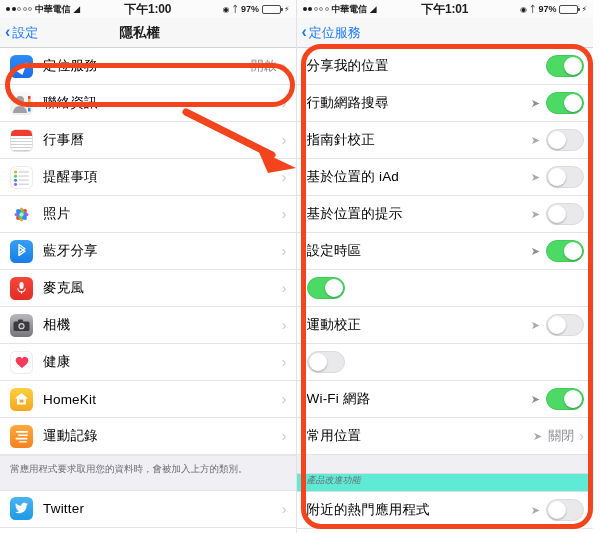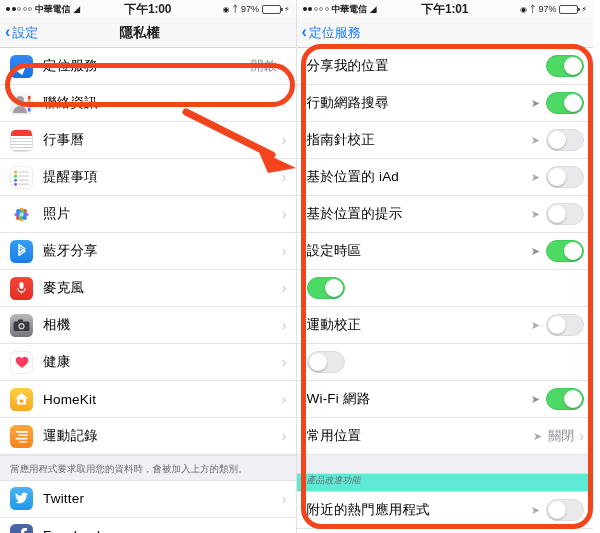--- a/index.html
+++ b/index.html
@@ -26,21 +26,21 @@
   .sb-center { flex: 0 0 auto; display:flex; justify-content:center; }
   .sb-right { display: flex; align-items: center; gap: 3px; flex: 1 1 0; justify-content: flex-end; }
   .dots { display: flex; align-items: center; gap: 1.5px; }
   .dot { width: 4px; height: 4px; border-radius: 50%; background: #1d1d1f; }
   .dot.hollow { background: transparent; border: 1px solid #8a8a8e; width: 4px; height: 4px; }
   .carrier { font-size: 9px; font-weight: bold; letter-spacing: -0.2px; }
   .wifi-ic { font-size: 9px; }
   .clock { font-size: 12px; font-weight: bold; letter-spacing: -0.2px; }
   .lock-ic { font-size: 8px; color:#1d1d1f; }
   .bt-ic { font-size: 9px; color:#4a4a4f; }
-  .batt-pct { font-size: 9px; font-weight: normal; }
+  .batt-pct { font-size: 9px; font-weight: bold; }
   .batt {
     width: 19px; height: 9px; border: 1px solid #4a4a4f; border-radius: 2px;
     position: relative; padding: 1px;
   }
   .batt::after {
     content:""; position:absolute; right:-3px; top:2.5px;
     width:2px; height:3px; background:#4a4a4f; border-radius:0 1px 1px 0;
   }
   .batt .fill { height: 100%; background: #4cd964; border-radius: 1px; }
   .plug { font-size: 8px; }
@@ -83,21 +83,21 @@
 
   .appicon {
     width: 23px; height: 23px; border-radius: 5.5px;
     margin-right: 10px; flex: none;
     display: flex; align-items: center; justify-content: center;
     font-size: 12px; color: #fff; overflow: hidden; position: relative;
   }
 
   .group-footer {
     background: #efeff4; border-top:1px solid #e4e4e6; border-bottom:1px solid #e4e4e6;
-    padding: 7px 10px 4px 10px;
+    padding: 7px 10px 14px 10px;
     font-size: 9.5px; color: #6d6d72; line-height: 1.35;
   }
   .group-gap { background:#efeff4; height: 19px; border-bottom:1px solid #dcdce0;}
   .group-hdr {
     background:#5eead4; border-bottom:1px solid #dcdce0;
     padding: 0 0 4px 10px; font-size: 9px; color:#6d6d72;font-style:italic;
   }
 
   
   .arrowglyph { font-size: 11px; color: #8e8e93; margin-right: 6px; transform: rotate(0deg); }

